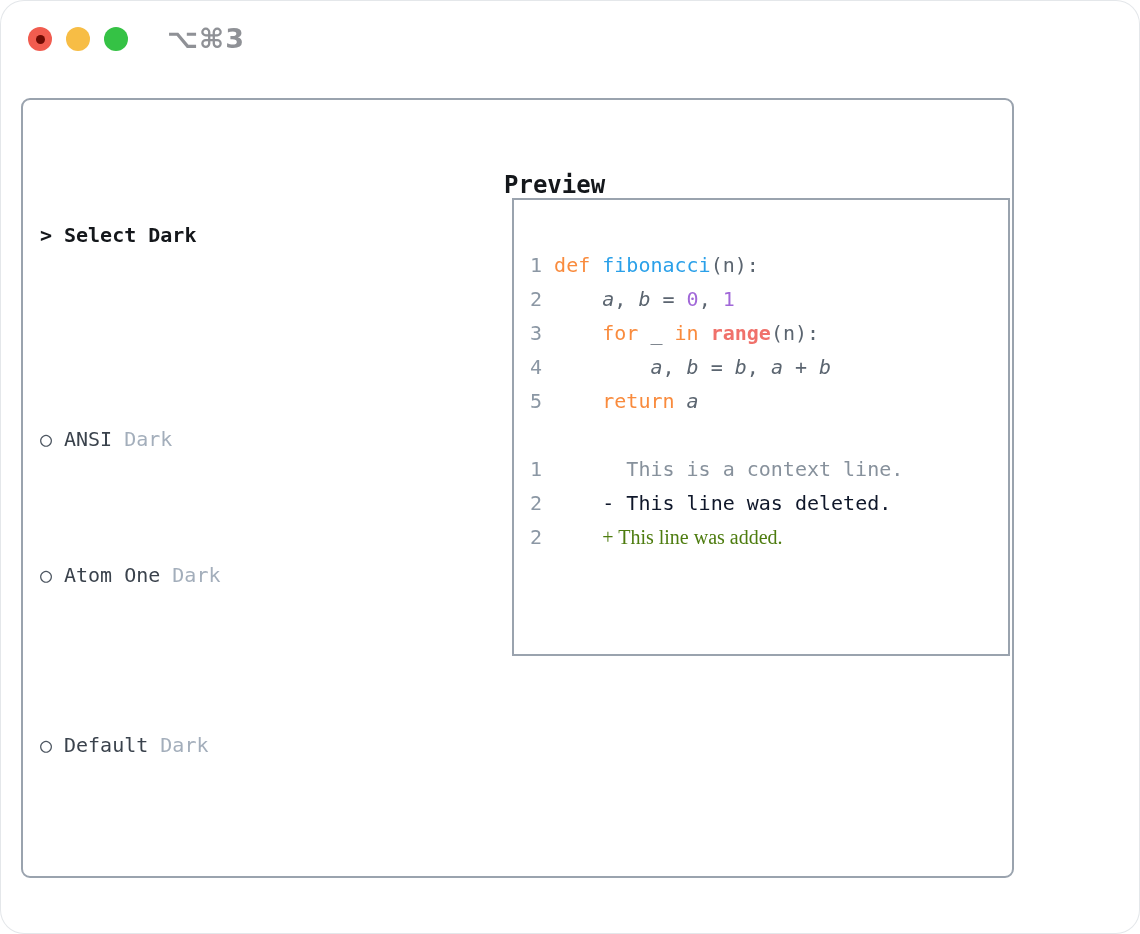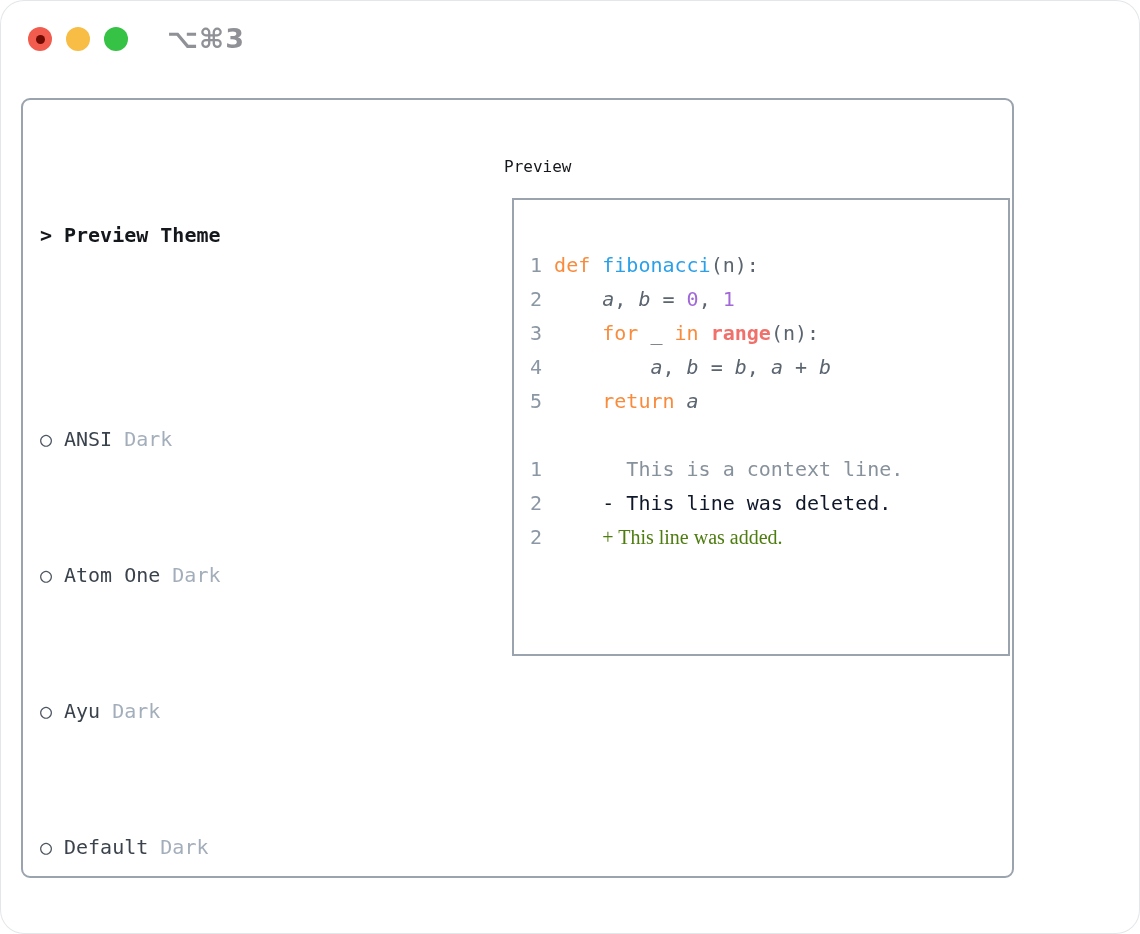--- a/index.html
+++ b/index.html
@@ -27,22 +27,22 @@
   
   .left-col{position:absolute;left:17px;top:50px;font-size:20px;line-height:34px;
             white-space:pre;}
   .row{height:34px;}
   .marker{display:inline-block;width:24px;color:#4d5661;}
   .name{color:#3a424c;}
   .tag{color:#a3aebb;margin-left:12px;}
   .header-row .marker,.header-row .name{font-weight:bold;color:#14171b;}
 
   
-  .preview-header{position:absolute;left:481px;top:50px;font-size:16px;line-height:34px;
-                  font-weight:normal;color:#14171b;}
+  .preview-header{position:absolute;left:481px;top:68px;font-size:24px;line-height:34px;
+                  font-weight:bold;color:#14171b;}
   .preview-box{position:absolute;left:489px;top:98px;width:468px;height:406px;
                border:2px solid #9aa3ae;background:#fff;box-sizing:content-box;
                padding:48px 10px 0 16px;overflow:hidden;}
   .code-line{height:34px;line-height:34px;font-size:20px;white-space:pre;}
   .tok-lnum{color:#8b97a4;}
   .tok-text{color:#5b6570;}
   .tok-var{color:#5b6570;font-style:italic;}
   .tok-kw{color:#f98b3d;}
   .tok-fn{color:#2aa0e9;}
   .tok-builtin{color:#f0716b;font-weight:bold;}
@@ -61,28 +61,27 @@
         <span class="dot"></span>
       </div>
     <div class="light light-yellow"></div>
     <div class="light light-green"></div>
     <div class="shortcut">⌥⌘3</div>
   </div>
 
   <div class="panel">
 
     <div class="left-col">
-      <div class="row header-row"><span class="marker">&gt;</span><span class="name">Preview Theme</span></div>
+      <div class="row header-row"><span class="marker">&gt;</span><span class="name">Select Dark</span></div>
 
       <div id="theme-list">
   <div class="row"><span class="marker">○</span><span class="name">ANSI</span><span class="tag">Dark</span></div>
 
   <div class="row"><span class="marker">○</span><span class="name">Atom One</span><span class="tag">Dark</span></div>
 
-  <div class="row"><span class="marker">○</span><span class="name">Ayu</span><span class="tag">Dark</span></div>
 
   <div class="row"><span class="marker">○</span><span class="name">Default</span><span class="tag">Dark</span></div>
 
   
 
   
 
   
 
   

